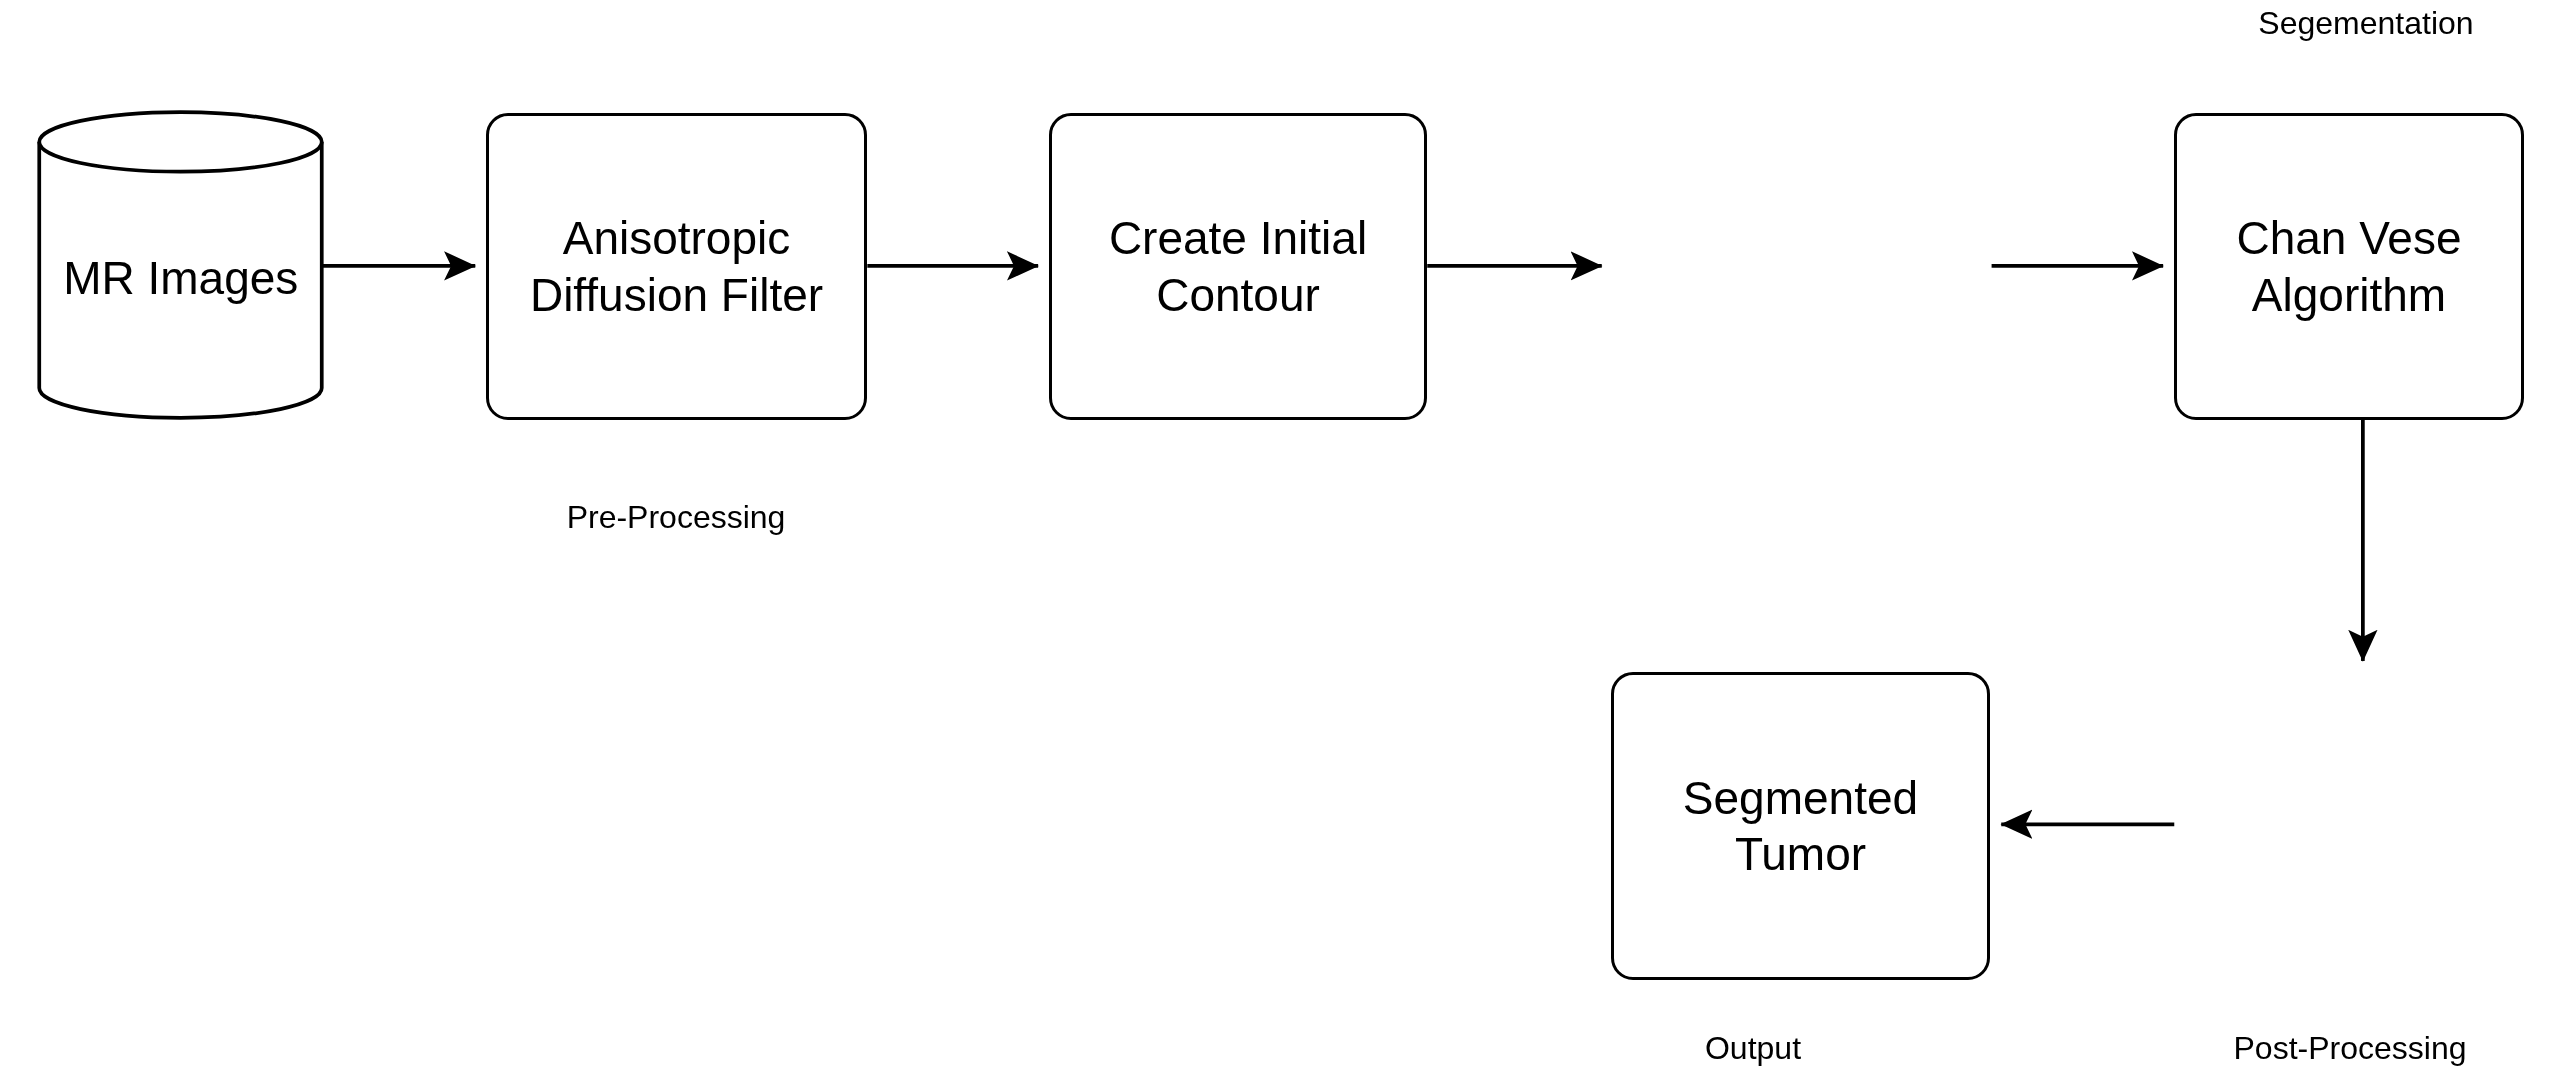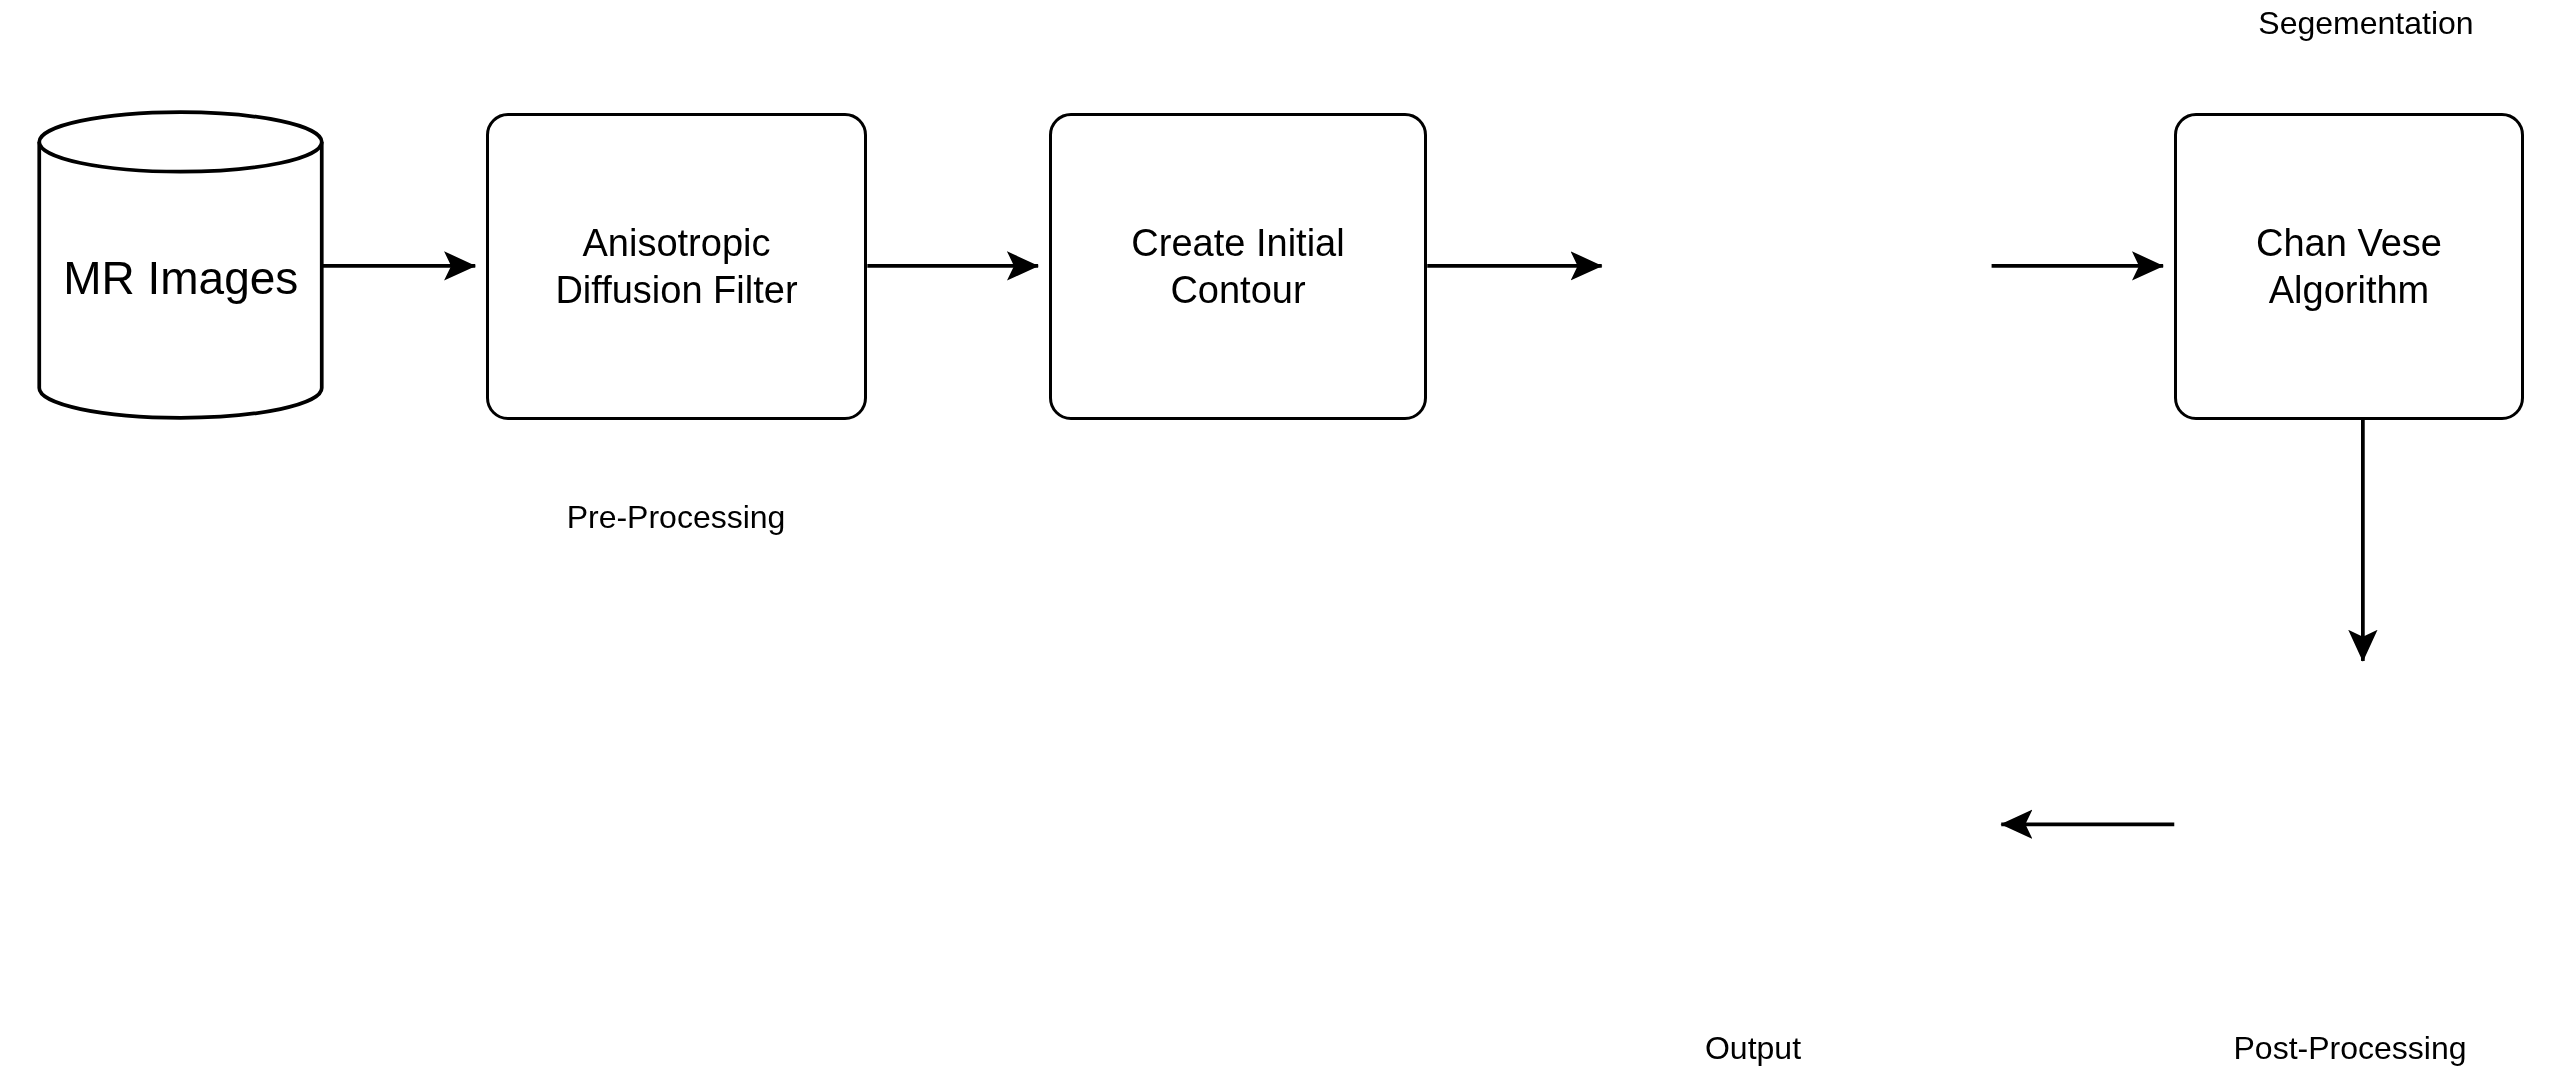--- a/index.html
+++ b/index.html
@@ -32,21 +32,21 @@
     position: absolute;
     box-sizing: border-box;
     background: #ffffff;
     border: 3.7px solid #000000;
     border-radius: 22px;
     display: flex;
     align-items: center;
     justify-content: center;
     text-align: center;
     line-height: 1.22;
-    font-size: 38px;
+    font-size: 46px;
     font-weight: 400;
     white-space: pre-line;
     letter-spacing: 0px;
   }
   
   .cylinder {
     position: absolute;
     display: flex;
     align-items: center;
     justify-content: center;
@@ -125,20 +125,24 @@
     <span>Create Initial
 Contour</span>
   </div>
 
 
   <div class="node" style="left:2174px; top:113px; width:350px; height:307px;">
     <span>Chan Vese
 Algorithm</span>
   </div>
 
+  <div class="node" style="left:1611px; top:672px; width:379px; height:308px;">
+    <span>Segmented
+Tumor</span>
+  </div>
 
 
   <div class="caption" style="left:676px; top:470px;margin-top:30px;">Pre-Processing</div>
 
   <div class="caption" style="left:2366px; top:6px;">Segementation</div>
 
   <div class="caption" style="left:1753px; top:1031px;">Output</div>
 
   <div class="caption" style="left:2350px; top:1031px;">Post-Processing</div>
 

